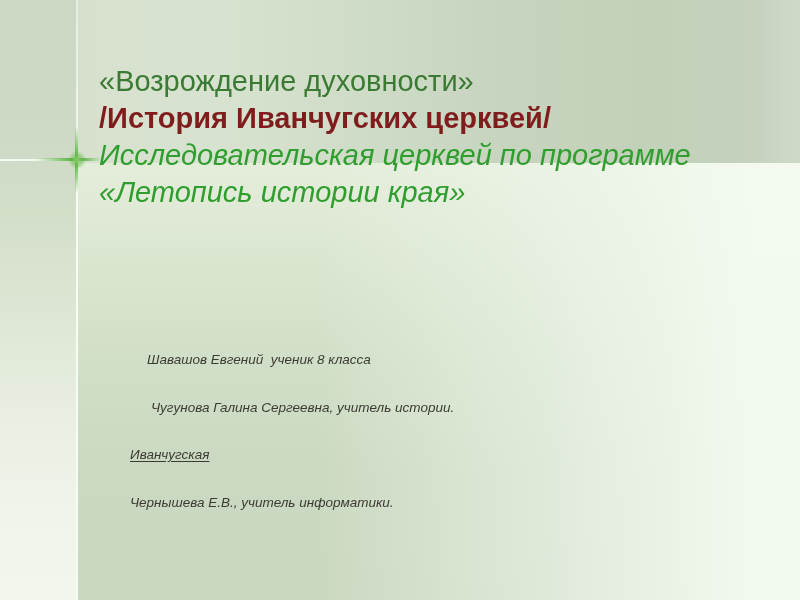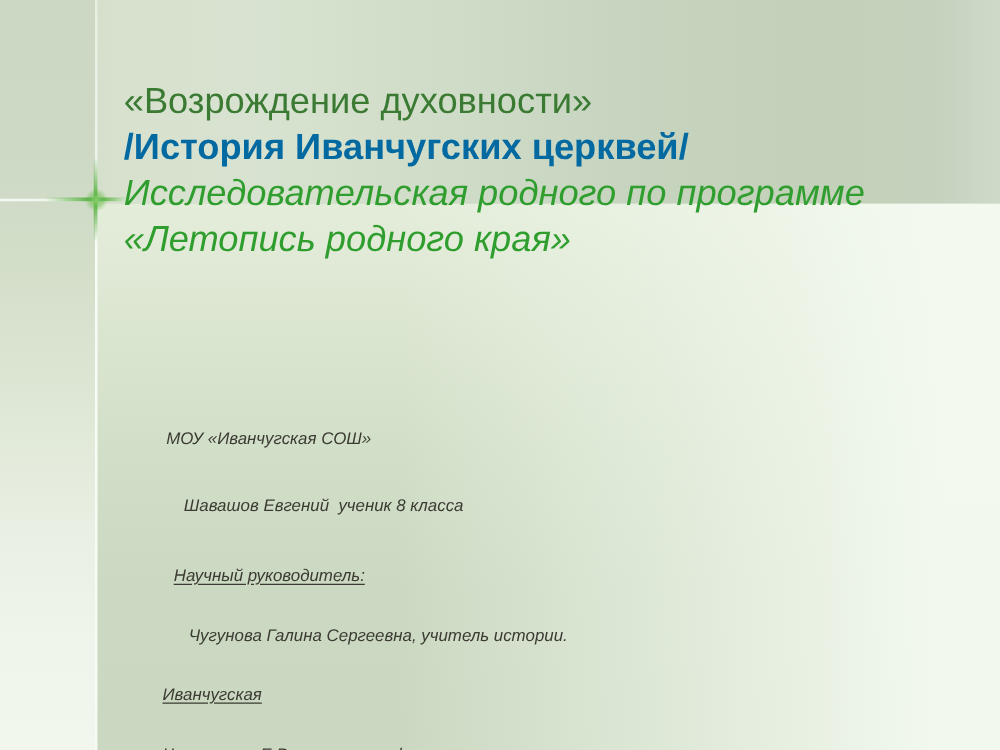--- a/index.html
+++ b/index.html
@@ -60,21 +60,21 @@
   }
   .cross-dot{
     position:absolute;left:68px;top:151px;width:18px;height:18px;border-radius:50%;
     background:radial-gradient(circle,
       rgba(140,210,110,0.95) 0%,rgba(110,190,82,0.55) 40%,rgba(110,190,82,0) 72%);
   }
 
   
   .title{position:absolute;left:99px;top:63px;width:690px;font-size:29px;line-height:37px;}
   .t1{color:#3a7a33;}
-  .t2{color:#0369a1;font-weight:bold;}
+  .t2{color:#7f1d1d;font-weight:bold;}
   .t3{color:#2f9e2f;font-style:italic;}
 
   
   .credits{
     position:absolute;left:130px;top:313px;
     font-size:13.5px;font-style:italic;color:#3b3b33;line-height:15px;
     white-space:pre-wrap;
   }
   .c-school{margin-left:3px;}
   .c-student{margin-left:17px;margin-top:9px;}
@@ -95,26 +95,24 @@
 
   <div class="v-line"></div>
   <div class="h-line"></div>
   <div class="v-glow"></div>
   <div class="h-glow"></div>
   <div class="cross-dot"></div>
 
   <div class="title">
     <div class="t1">«Возрождение духовности»</div>
     <div class="t2">/История Иванчугских церквей/</div>
-    <div class="t3">Исследовательская родного по программе</div>
-    <div class="t3">«Летопись родного края»</div>
+    <div class="t3">Исследовательская церквей по программе</div>
+    <div class="t3">«Летопись истории края»</div>
   </div>
 
   <div class="credits">
-    <div class="c-school">МОУ «Иванчугская СОШ»</div>
     <div class="c-student">Шавашов Евгений  ученик 8 класса</div>
-    <div class="c-advisor-label u">Научный руководитель:</div>
     <div class="c-advisor">Чугунова Галина Сергеевна, учитель истории.</div>
     <div class="c-consultant-label u">Иванчугская</div>
     <div class="c-consultant">Чернышева Е.В., учитель информатики.</div>
   </div>
 
 </div>
 
 </body></html>

